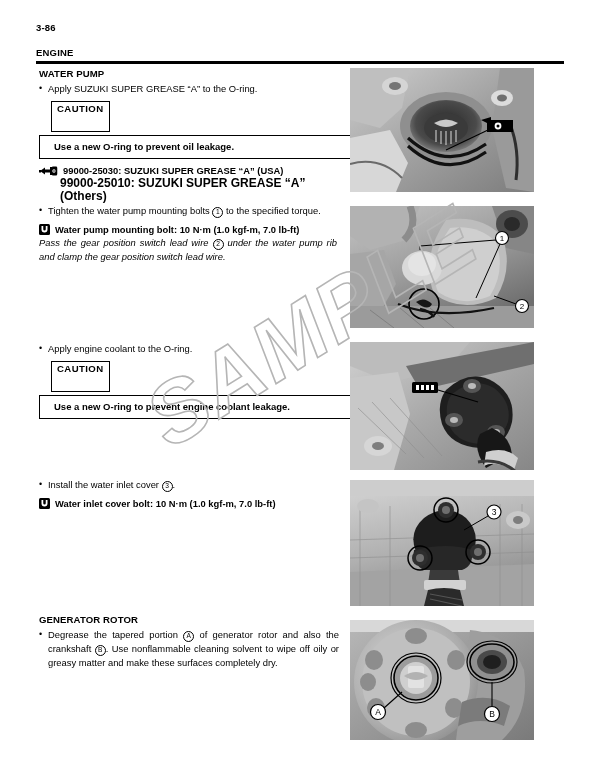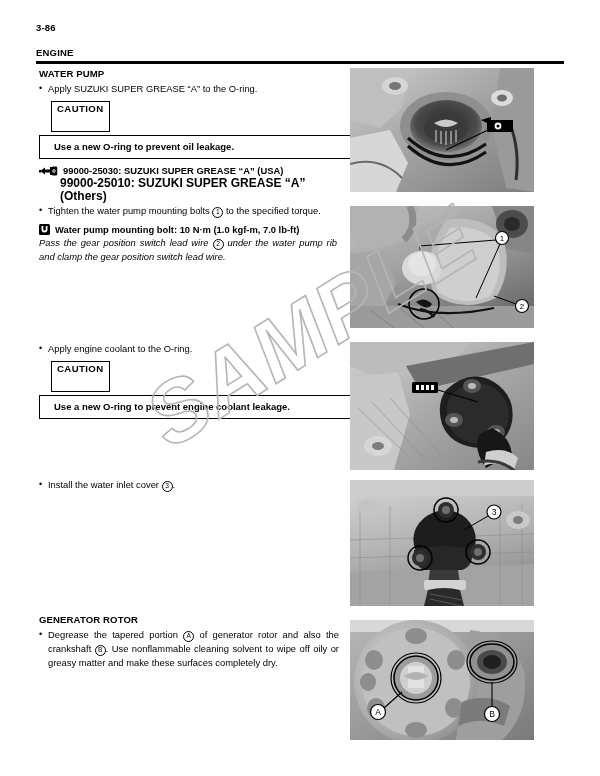--- a/index.html
+++ b/index.html
@@ -230,20 +230,29 @@
       <span class="txt">Apply engine coolant to the O-ring.</span>
     </div>
     <div class="caution-label">CAUTION</div>
     <div class="caution-box">Use a new O-ring to prevent engine coolant leakage.</div>
   </div>
 
   <div class="block" style="left:39px; top:478px;">
     <div class="bullet">
       <span class="dot">•</span>
       <span class="txt"><span>Install the water inlet cover</span> <span class="cnum">3</span><span>.</span></span>
+    </div>
+    <div class="spec-line">
+      <span class="icn icon-torque">
+        <svg viewBox="0 0 22 22" xmlns="http://www.w3.org/2000/svg">
+          <rect x="0" y="0" width="22" height="22" rx="3" fill="#000"></rect>
+          <path d="M5 4 L5 11 A6 6 0 0 0 17 11 L17 4 L13.5 4 L13.5 10.5 A2.5 2.5 0 0 1 8.5 10.5 L8.5 4 Z" fill="#fff"></path>
+        </svg>
+      </span>
+      <span class="spec-text">Water inlet cover bolt: 10 N·m (1.0 kgf-m, 7.0 lb-ft)</span>
     </div>
   </div>
 
   <div class="block" style="left:39px; top:614px;">
     <h2 class="sec-title">GENERATOR ROTOR</h2>
     <div class="bullet">
       <span class="dot">•</span>
       <span class="txt justify"><span>Degrease the tapered portion</span> <span class="cnum">A</span> <span>of generator rotor and also the crankshaft</span> <span class="cnum">B</span><span>. Use nonflammable cleaning solvent to wipe off oily or greasy matter and make these surfaces completely dry.</span></span>
     </div>
   </div>

